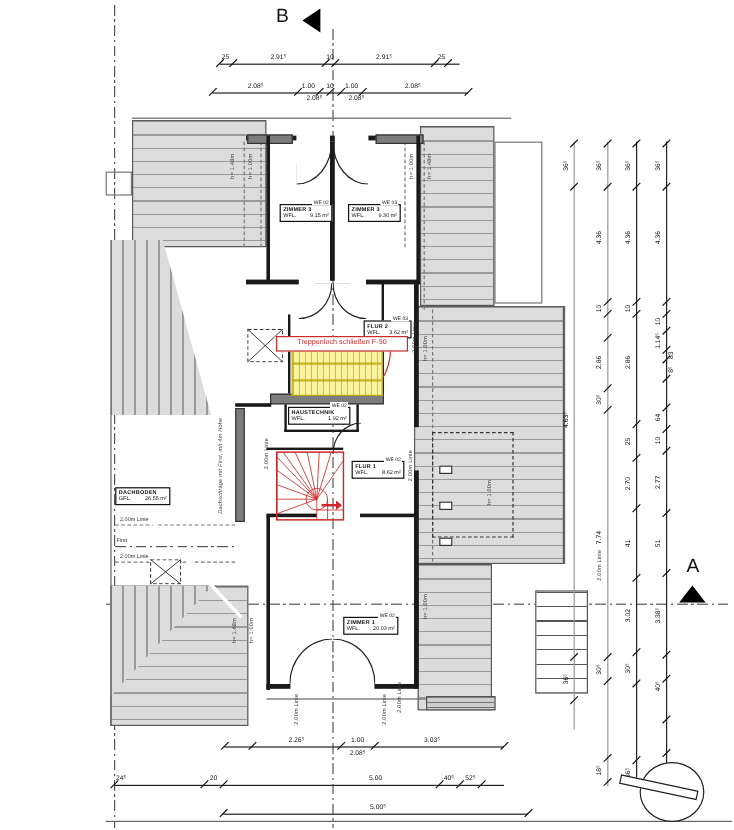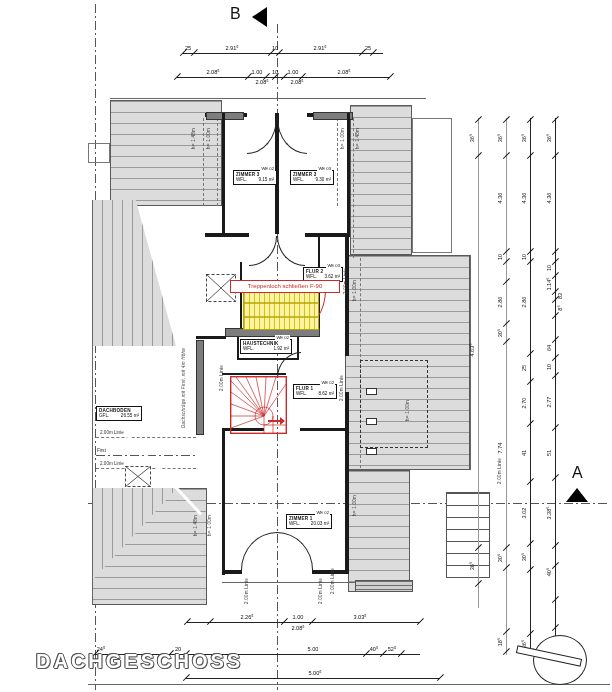--- a/index.html
+++ b/index.html
@@ -262,21 +262,20 @@
   <div class="vlabel" style="left:352px;top:495px;">h= 1.00m</div>
   <div class="vlabel" style="left:405px;top:400px;">h= 1.00m</div>
   <div class="vlabel" style="left:352px;top:280px;">h= 1.00m</div>
   <div class="vlabel" style="left:193px;top:515px;">h= 1.48m</div>
   <div class="vlabel" style="left:207px;top:515px;">h= 1.00m</div>
   <div class="vlabel vitalic" style="left:181px;top:348px;">Dachschräge mit First, mit 4m Höhe</div>
   <div class="hlabel" style="left:100px;top:430px;">2.00m Linie</div>
   <div class="hlabel" style="left:97px;top:448px;">First</div>
   <div class="hlabel" style="left:100px;top:461px;">2.00m Linie</div>
 
-  <div class="title" style="left:36px;top:650px;">DACHGESCHOSS</div>
   <div class="compass" style="left:533px;top:635px;width:52px;height:48px;"></div>
   <div class="needle" style="left:516px;top:652px;width:66px;height:8px;transform:rotate(12deg);"></div>
 
 <div>
       <div class="dimline" style="left: 183px; top: 53px; width: 200px; height: 1px; background: rgb(34, 34, 34);"></div>
       <div class="dimtick" style="left: 178.5px; top: 52.3px;"></div>
       <div class="dimtick" style="left: 189.5px; top: 52.3px;"></div>
       <div class="dimtick" style="left: 266.5px; top: 52.3px;"></div>
       <div class="dimtick" style="left: 274.5px; top: 52.3px;"></div>
       <div class="dimtick" style="left: 357.5px; top: 52.3px;"></div>

